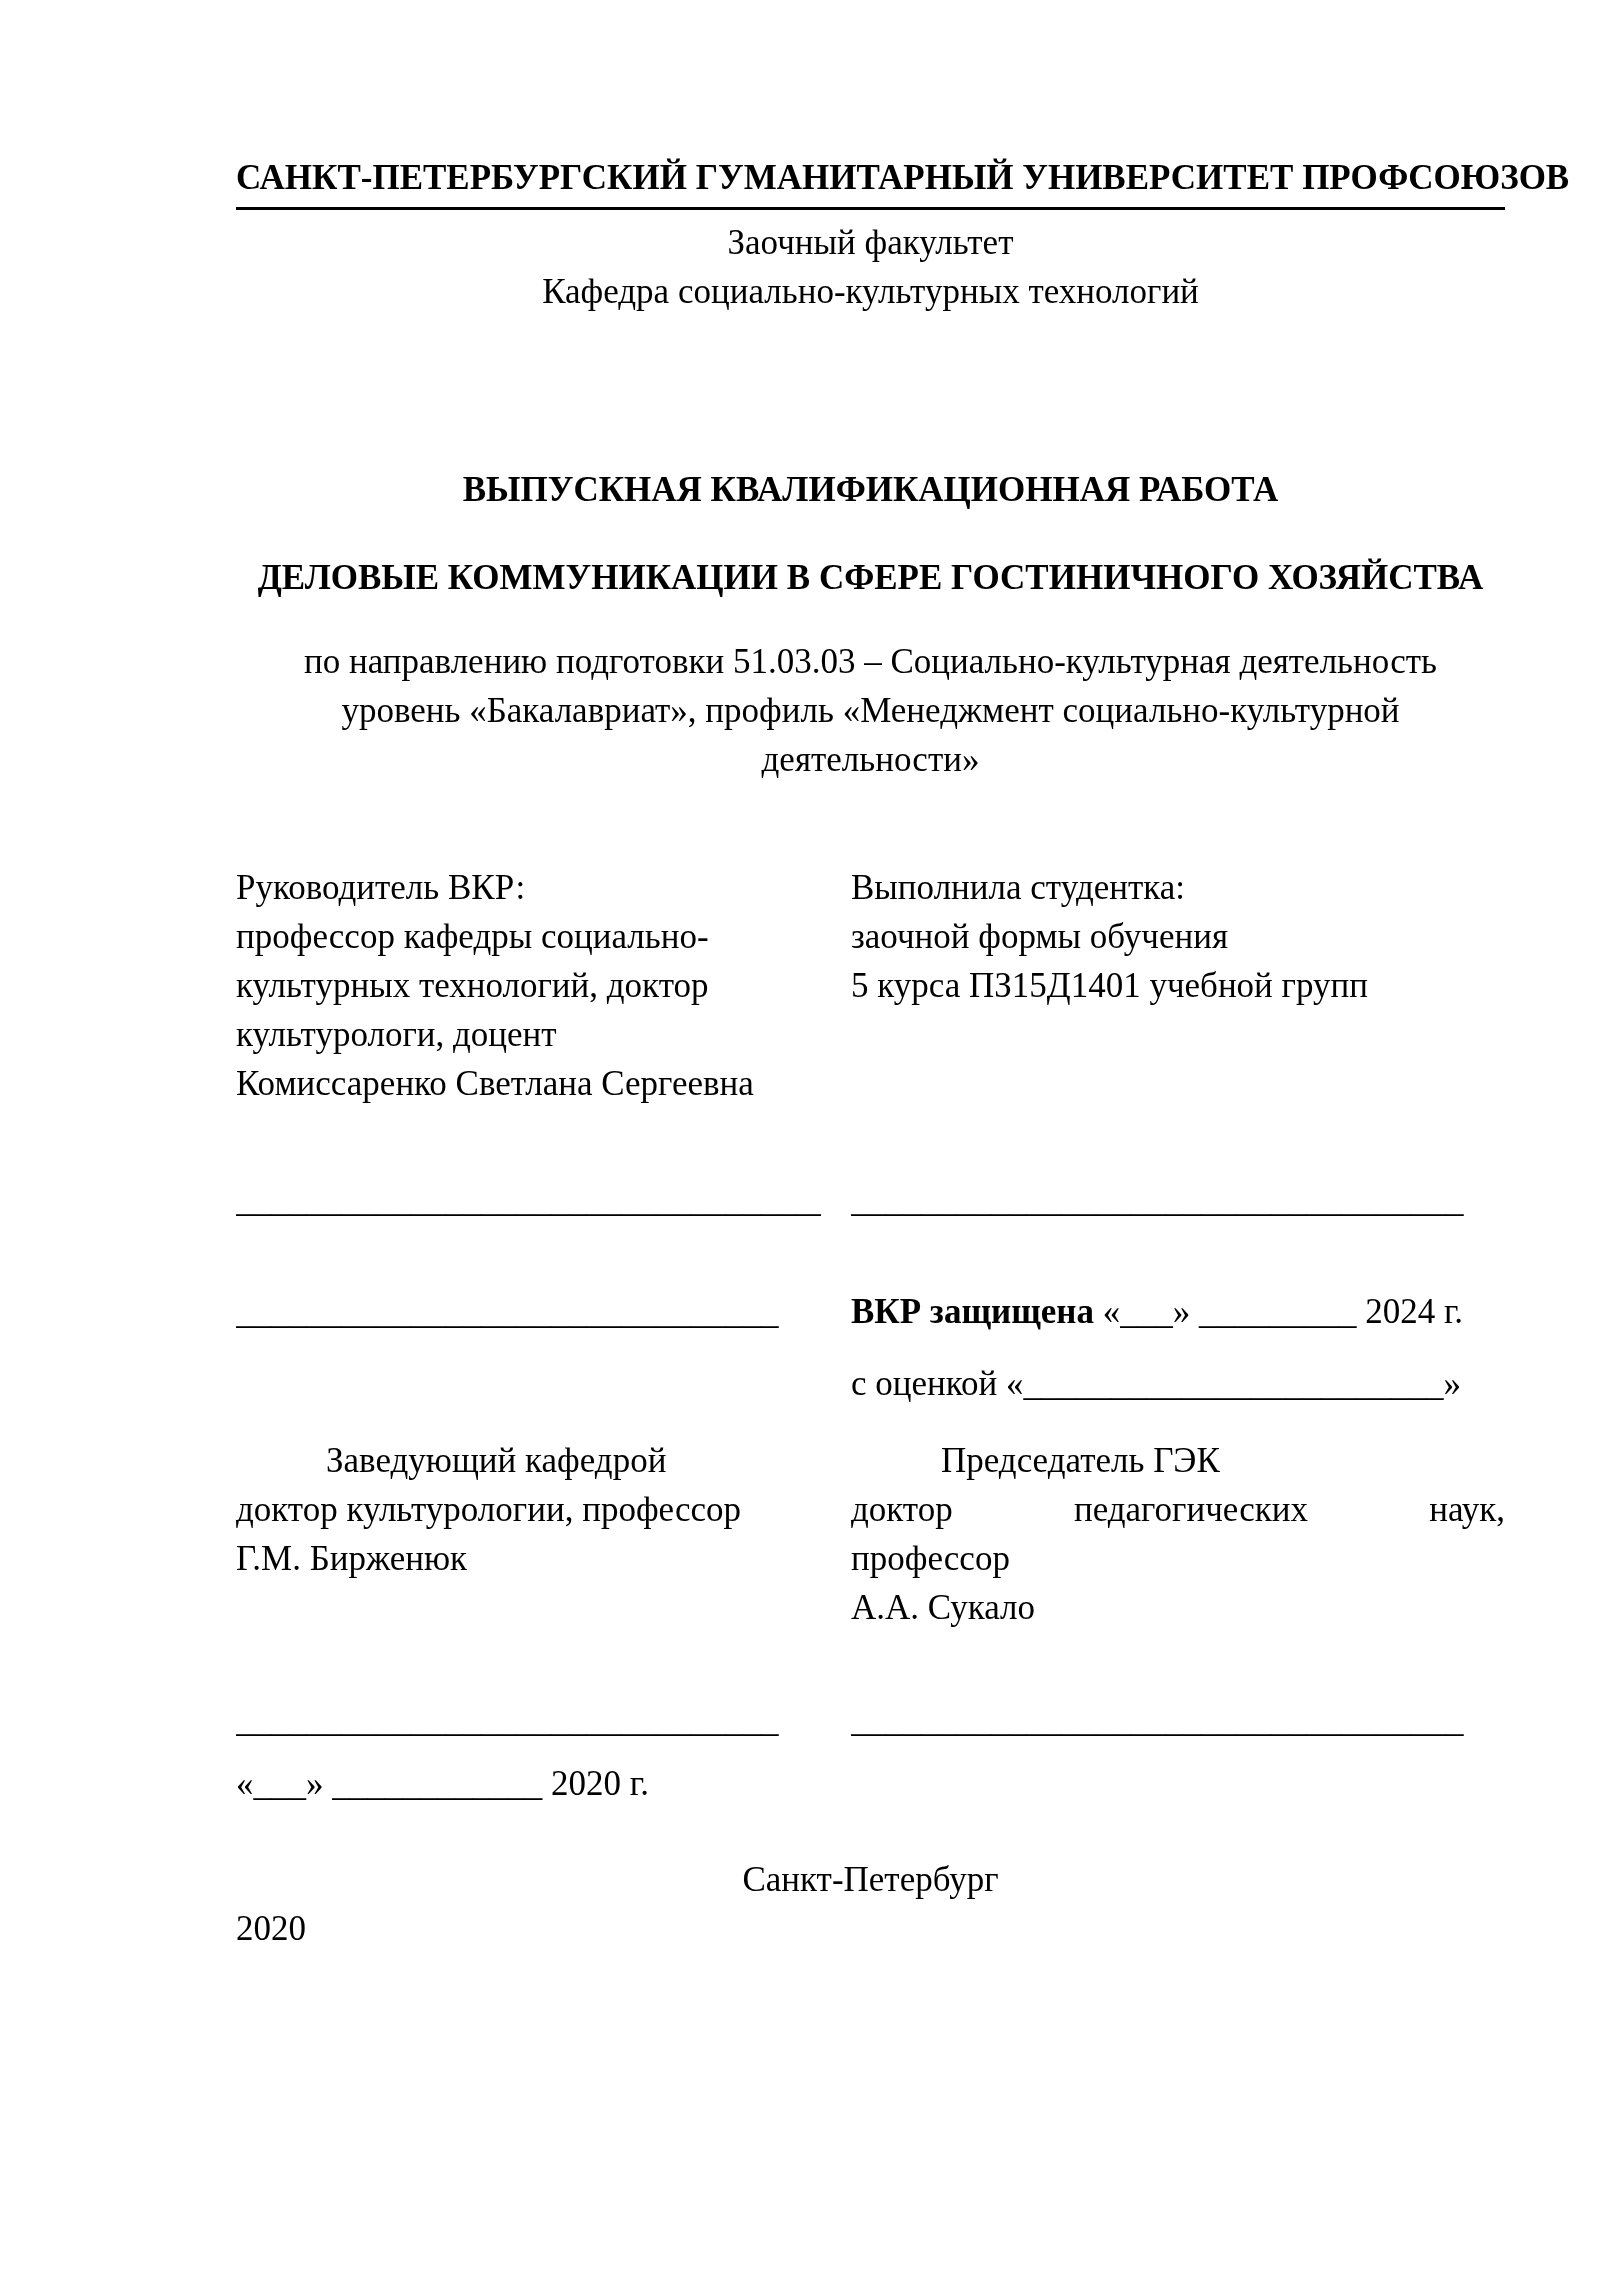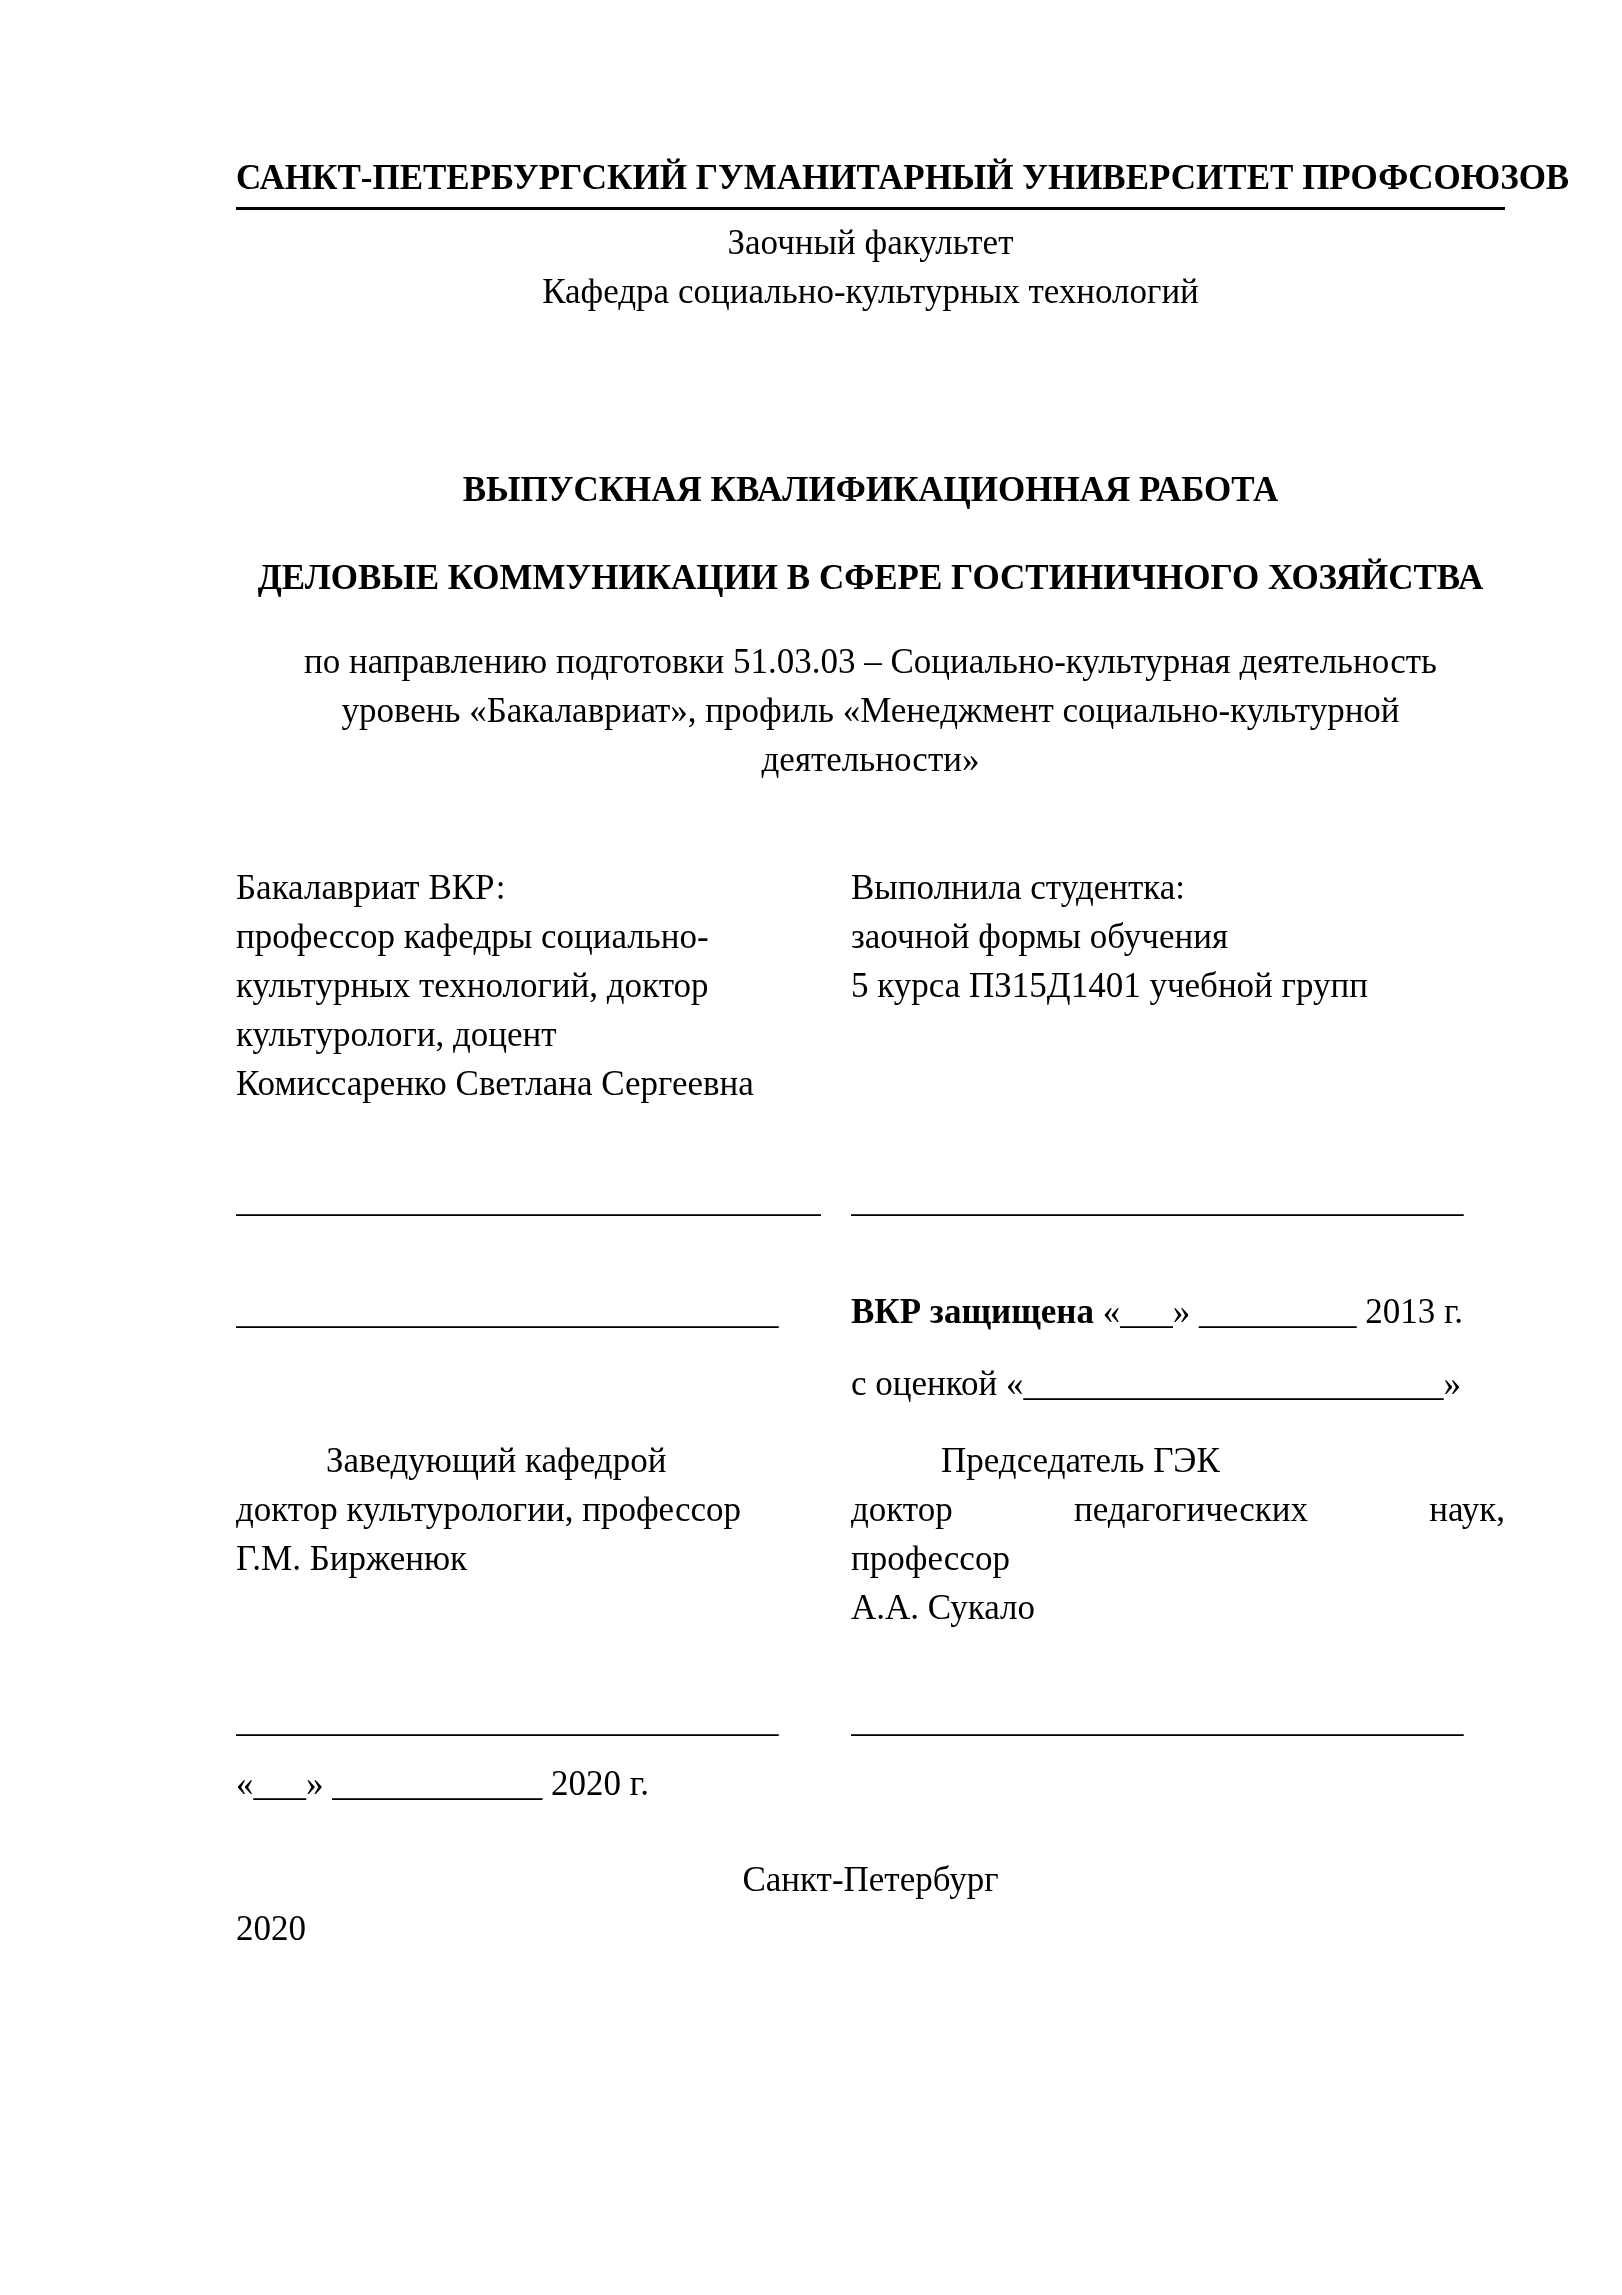--- a/index.html
+++ b/index.html
@@ -94,42 +94,42 @@
   <div class="work-type">ВЫПУСКНАЯ КВАЛИФИКАЦИОННАЯ РАБОТА</div>
   <div class="thesis-title">ДЕЛОВЫЕ КОММУНИКАЦИИ В СФЕРЕ ГОСТИНИЧНОГО ХОЗЯЙСТВА</div>
 
   <div class="program-block">
     <div>по направлению подготовки 51.03.03 – Социально-культурная деятельность</div>
     <div>уровень «Бакалавриат», профиль «Менеджмент социально-культурной деятельности»</div>
   </div>
 
   <div class="two-col people-row">
     <div class="col-left">
-      <div>Бакалавриат ВКР:</div>
+      <div>Руководитель ВКР:</div>
       <div>профессор кафедры социально-</div>
       <div>культурных технологий, доктор</div>
       <div>культурологи, доцент</div>
       <div>Комиссаренко Светлана Сергеевна</div>
     </div>
     <div class="col-right">
       <div>Выполнила студентка:</div>
       <div>заочной формы обучения</div>
       <div>5 курса ПЗ15Д1401 учебной групп</div>
     </div>
   </div>
 
   <div class="two-col sig-row-1">
     <div class="col-left sig-line">__________________________________</div>
     <div class="col-right sig-line">___________________________________</div>
   </div>
 
   <div class="two-col sig-row-2">
     <div class="col-left sig-line">_______________________________</div>
     <div class="col-right">
-      <span class="bold">ВКР защищена</span><span> «___» _________ 2013 г.</span>
+      <span class="bold">ВКР защищена</span><span> «___» _________ 2024 г.</span>
     </div>
   </div>
 
   <div class="two-col grade-row">
     <div class="col-left"></div>
     <div class="col-right">с оценкой «________________________»</div>
   </div>
 
   <div class="two-col officials-row">
     <div class="col-left">

